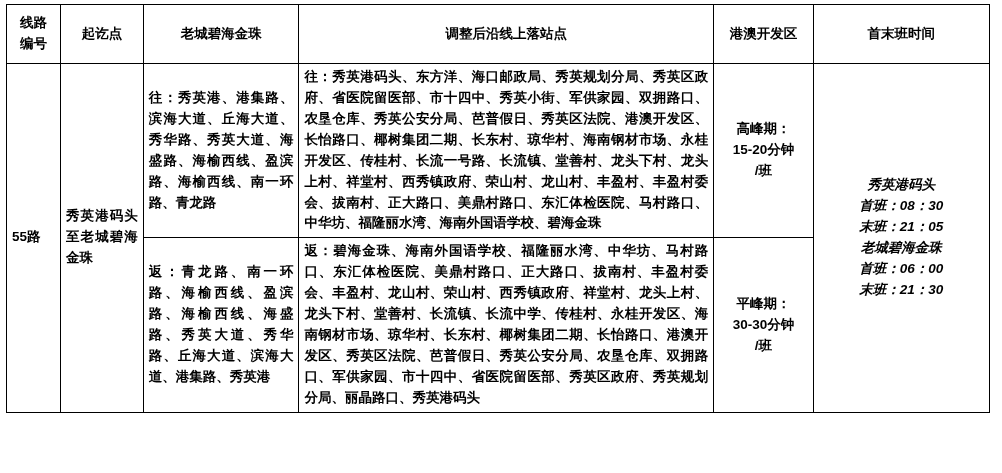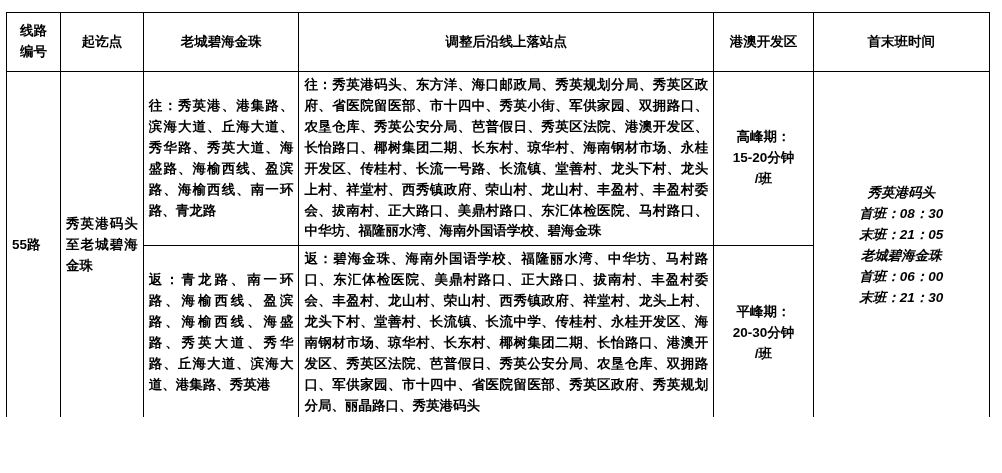--- a/index.html
+++ b/index.html
@@ -9,21 +9,21 @@
   }
   body {
     font-family: "Liberation Sans", sans-serif;
     color: #000000;
   }
   .page {
     width: 1002px;
     height: 417px;
     position: relative;
     box-sizing: border-box;
-    padding: 12px 10px 4px 6px;
+    padding: 4px 10px 4px 6px;
     background: #ffffff;
   }
   table.bus-table {
     border-collapse: collapse;
     width: 984px;
     table-layout: fixed;
   }
   table.bus-table td, table.bus-table th {
     border: 1px solid #000000;
     vertical-align: middle;
@@ -135,19 +135,19 @@
           <span class="fl-block">老城碧海金珠</span>
           <span class="fl-block">首班：06：00</span>
           <span class="fl-block">末班：21：30</span>
         </td>
       </tr>
       <tr>
         <td class="route-cell">返：青龙路、南一环路、海榆西线、盈滨路、海榆西线、海盛路、秀英大道、秀华路、丘海大道、滨海大道、港集路、秀英港</td>
         <td class="stops">返：碧海金珠、海南外国语学校、福隆丽水湾、中华坊、马村路口、东汇体检医院、美鼎村路口、正大路口、拔南村、丰盈村委会、丰盈村、龙山村、荣山村、西秀镇政府、祥堂村、龙头上村、龙头下村、堂善村、长流镇、长流中学、传桂村、永桂开发区、海南钢材市场、琼华村、长东村、椰树集团二期、长怡路口、港澳开发区、秀英区法院、芭普假日、秀英公安分局、农垦仓库、双拥路口、军供家园、市十四中、省医院留医部、秀英区政府、秀英规划分局、丽晶路口、秀英港码头</td>
         <td class="interval">
           <span class="nowrap-line">平峰期：</span>
-          <span class="nowrap-line">20-30分钟</span>
+          <span class="nowrap-line">30-30分钟</span>
           <span class="nowrap-line">/班</span>
         </td>
       </tr>
     </tbody>
   </table>
 </div>
 
 </body></html>

